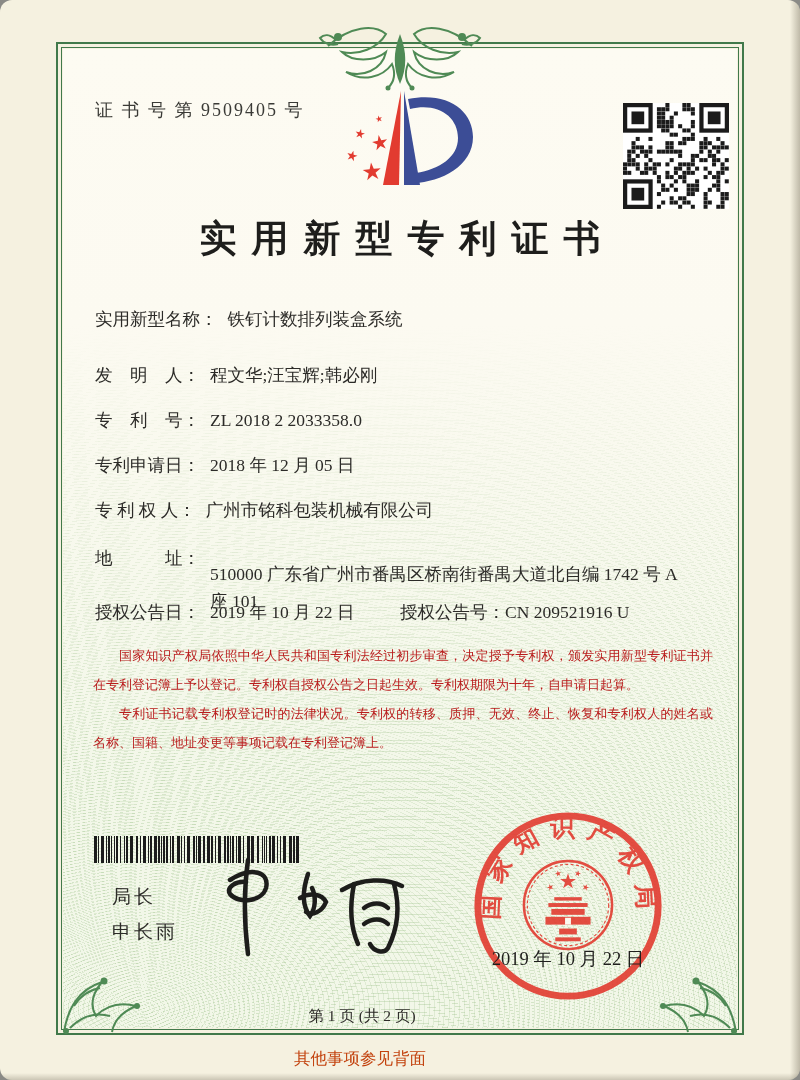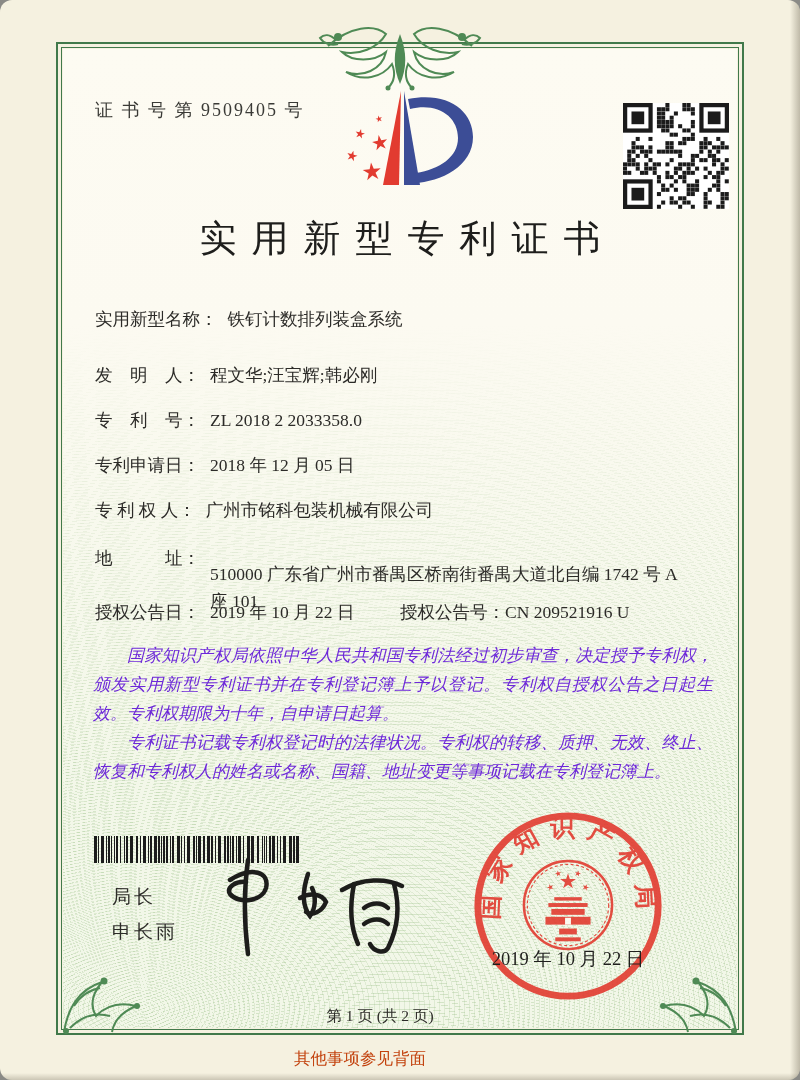--- a/index.html
+++ b/index.html
@@ -31,42 +31,42 @@
   .ornament-corner { position:absolute; width:88px; height:64px; }
   .ornament-corner.left  { left:60px;  top:972px; }
   .ornament-corner.right { left:652px; top:972px; transform:scaleX(-1); }
 
   
   .cert-number { position:absolute; left:95px; top:98px; font-size:18px; letter-spacing:2px; color:#3a3a36; }
   .logo { position:absolute; left:327px; top:84px; width:156px; height:120px; }
   .qr { position:absolute; left:623px; top:103px; width:106px; height:106px; background:#fff; }
   .title {
     position:absolute; left:0; width:800px; top:214px; text-align:center;
-    font-size:37px; font-weight:normal; letter-spacing:15px; text-indent:15px; color:#1e1e1c;
+    font-size:37px; font-weight:bold; letter-spacing:15px; text-indent:15px; color:#1e1e1c;
   }
 
   
   .row { position:absolute; left:95px; width:620px; font-size:17.5px; display:flex; line-height:27px; }
   .flabel { white-space:nowrap; }
   .fvalue { margin-left:10px; }
   .row.addr .fvalue { width:470px;margin-top:16px; }
   .pair2 { position:absolute; left:305px; white-space:nowrap; }
 
   
   .paras { position:absolute; left:93px; top:641px; width:620px; }
-  .paras p { font-size:17px; line-height:29px; text-indent:2em; text-align:justify; color:#6d28d9;font-style:italic; }
+  .paras p { font-size:13px; line-height:29px; text-indent:2em; text-align:justify; color:#b91c1c; }
 
   
   .barcode { position:absolute; left:94px; top:836px; width:212px; height:27px; }
   .sig-title { position:absolute; left:112px; top:884px; font-size:19px; letter-spacing:3px;text-align:center; }
   .sig-name  { position:absolute; left:112px; top:919px; font-size:19px; letter-spacing:3px; }
   .signature { position:absolute; left:212px; top:850px; width:200px; height:112px; }
   .seal { position:absolute; left:470px; top:808px; width:196px; height:196px; }
   .seal-date { position:absolute; left:468px; top:946px; width:200px; text-align:center; font-size:18.5px; color:#1f1f1d; }
-  .page-number { position:absolute; left:270px; top:1006px; width:220px; text-align:center; font-size:15.5px; }
+  .page-number { position:absolute; left:252px; top:1006px; width:220px; text-align:center; font-size:15.5px; }
   .back-note { position:absolute; left:250px; top:1048px; width:220px; text-align:center; font-size:16.5px; color:#c2410c; }
 </style>
 </head>
 <body>
 
 <div class="page">
 
   <div class="frame">
     <div class="frame-bg"></div>
     <div class="frame-inner-line"></div>

